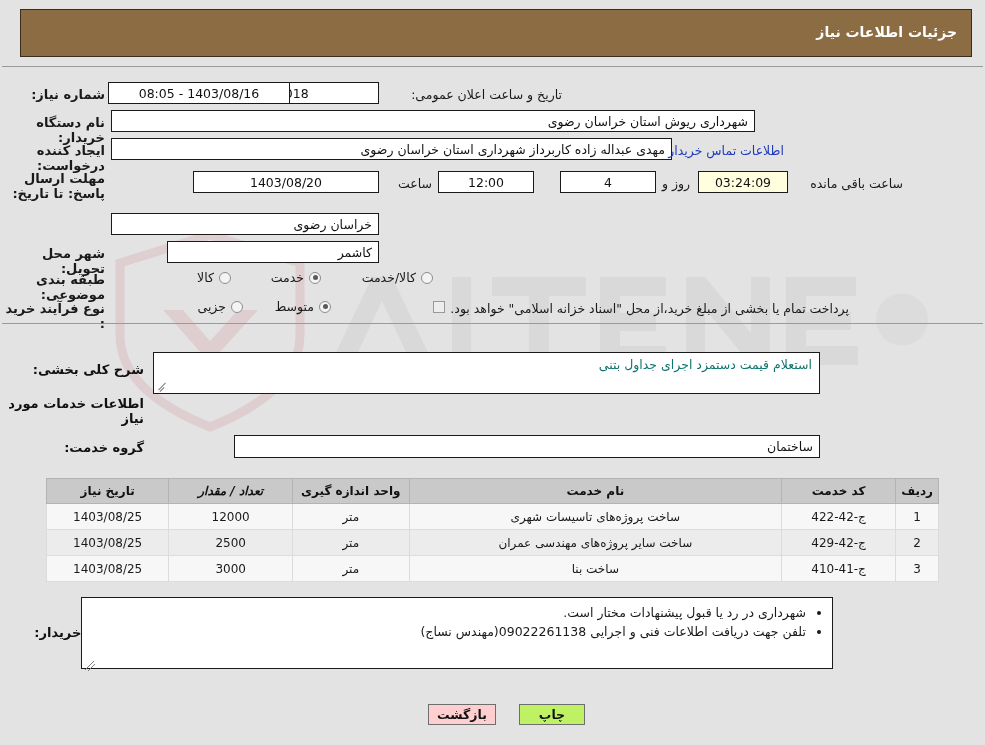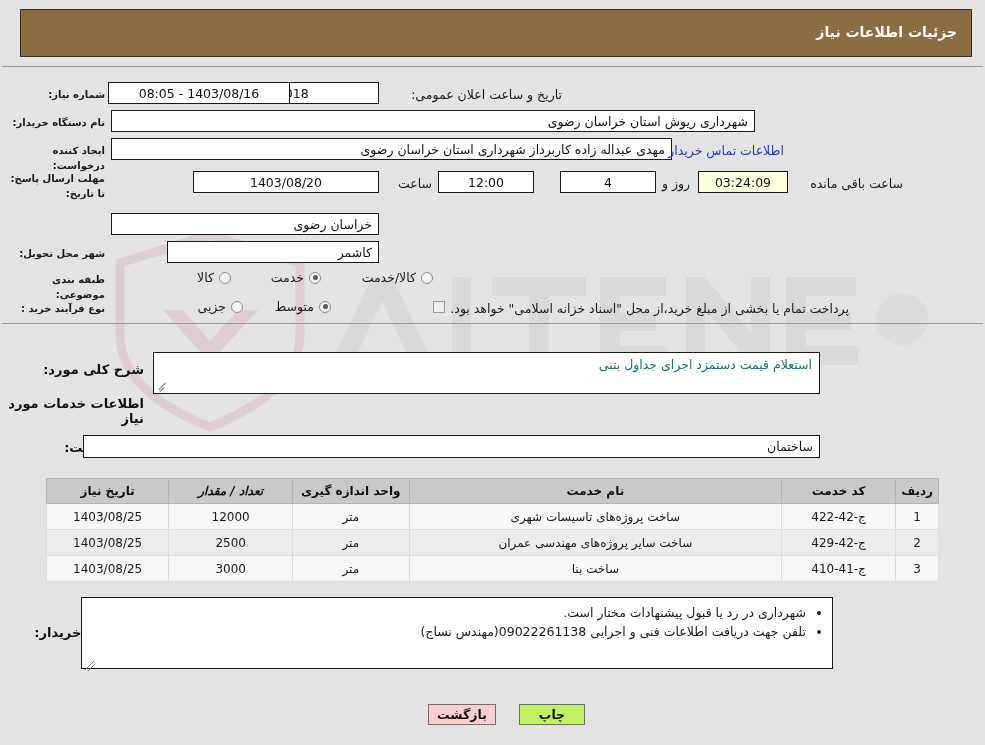--- a/index.html
+++ b/index.html
@@ -50,21 +50,21 @@
   #top-panel {
     position: absolute;
     left: 2px; top: 66px;
     width: 981px; height: 258px;
     border-top: 1px solid #9a9a9a;
     border-bottom: 1px solid #9a9a9a;
     z-index: 1;
   }
   .lbl {
     position: absolute;
-    font-size: 10px;
+    font-size: 13px;
     color: #1a1a1a;
     font-weight: bold;
     text-align: right;
     line-height: 15px;
   }
   .fld {
     position: absolute;
     background: #ffffff;
     border: 1px solid #1a1a1a;
     font-size: 12.5px;
@@ -316,33 +316,33 @@
       <span class="radio-label">جزیی</span>
     </div>
     <div class="radio-wrap" style="right:652px; top:232px;">
       <span class="radio on"></span>
       <span class="radio-label">متوسط</span>
     </div>
     <span class="chkbox" style="position:absolute; right:538px; top:234px;"></span>
     <div class="plaintext" style="right:134px; top:234px;">پرداخت تمام یا بخشی از مبلغ خرید،از محل "اسناد خزانه اسلامی" خواهد بود.</div>
   </div>
 
-  <div class="section-title" style="right:841px; top:362px;">شرح کلی مورد:</div>
+  <div class="section-title" style="right:841px; top:362px;">شرح کلی بخشی:</div>
   <div class="textarea-box" style="right:165px; top:352px; width:667px; height:42px;">
     <span>استعلام قیمت دستمزد اجرای جداول بتنی</span>
     <span class="resize-grip">
       <span style="width:10px; transform:rotate(-45deg); left:0px; top:7px;"></span>
       <span style="width:6px;  transform:rotate(-45deg); left:2px; top:10px;"></span>
     </span>
   </div>
 
   <div class="section-title" style="right:841px; top:396px;">اطلاعات خدمات مورد نیاز</div>
 
   <div class="section-title" style="right:841px; top:440px;">گروه خدمت:</div>
-  <div class="fld right" style="position:absolute; right:165px; top:435px; width:737px; height:23px;">ساختمان</div>
+  <div class="fld right" style="position:absolute; right:165px; top:435px; width:586px; height:23px;">ساختمان</div>
 
   <table id="svc-table">
     <thead>
       <tr>
         <th style="width:34px;">ردیف</th>
         <th style="width:115px;">کد خدمت</th>
         <th style="width:378px;">نام خدمت</th>
         <th style="width:118px;">واحد اندازه گیری</th>
         <th style="width:125px;font-style:italic;">تعداد / مقدار</th>
         <th style="width:123px;">تاریخ نیاز</th>

